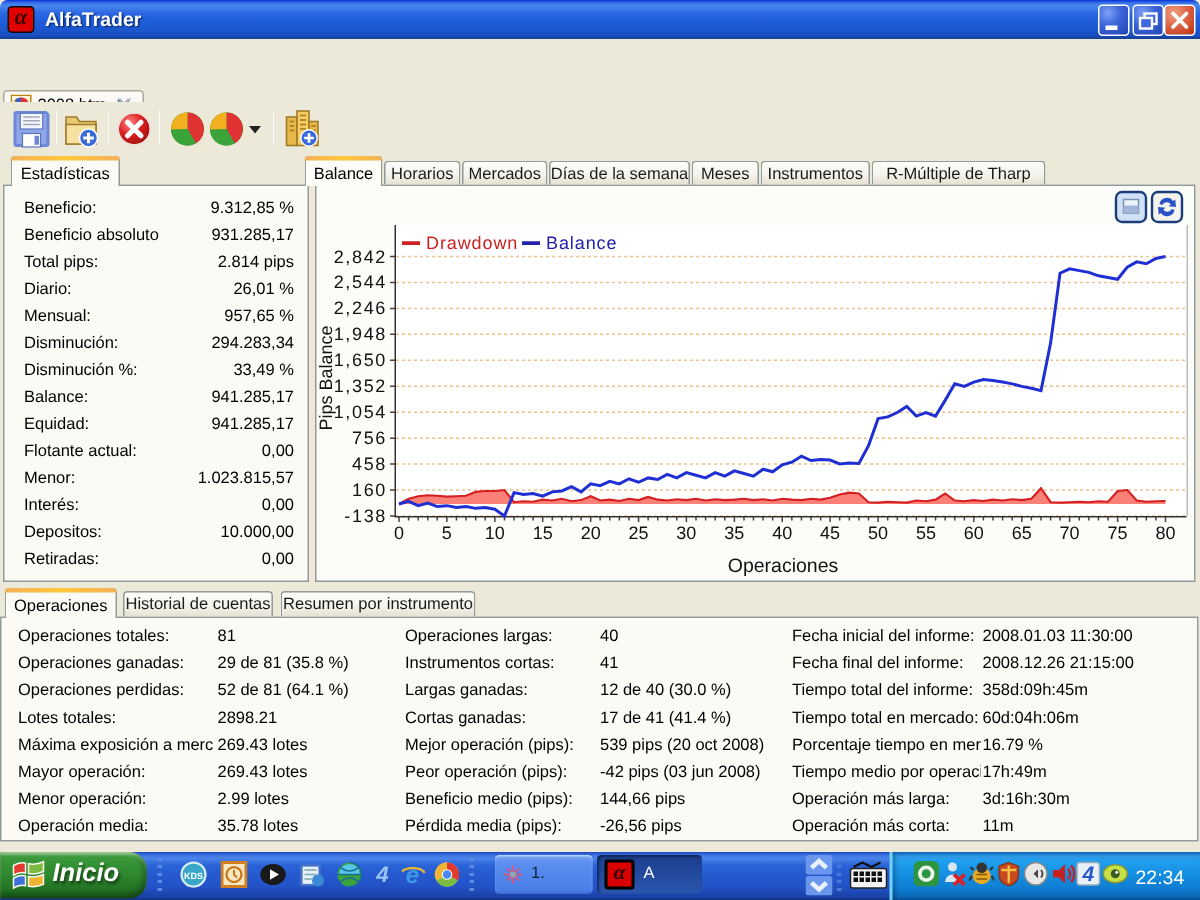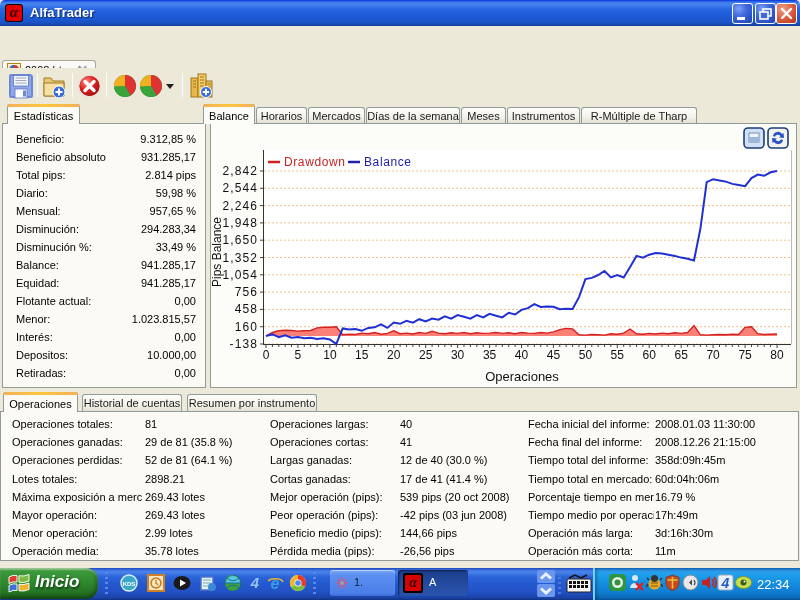--- a/index.html
+++ b/index.html
@@ -143,21 +143,21 @@
 <div class="pane" id="leftpane" style="left:2px;top:123px;width:204px;height:265px"></div>
 <div class="tab-act" style="left:7px;top:104px;width:73px;height:20px;line-height:22px;background:#fbfaf5">Estadísticas</div>
 <div id="statrows">
 <div class="row" style="left:16px;top:133px">Beneficio:</div>
 <div class="row" style="left:66px;top:133px;width:130px;text-align:right">9.312,85 %</div>
 <div class="row" style="left:16px;top:151px">Beneficio absoluto</div>
 <div class="row" style="left:66px;top:151px;width:130px;text-align:right">931.285,17</div>
 <div class="row" style="left:16px;top:169px">Total pips:</div>
 <div class="row" style="left:66px;top:169px;width:130px;text-align:right">2.814 pips</div>
 <div class="row" style="left:16px;top:187px">Diario:</div>
-<div class="row" style="left:66px;top:187px;width:130px;text-align:right">59,98 %</div>
+<div class="row" style="left:66px;top:187px;width:130px;text-align:right">26,01 %</div>
 <div class="row" style="left:16px;top:205px">Mensual:</div>
 <div class="row" style="left:66px;top:205px;width:130px;text-align:right">957,65 %</div>
 <div class="row" style="left:16px;top:223px">Disminución:</div>
 <div class="row" style="left:66px;top:223px;width:130px;text-align:right">294.283,34</div>
 <div class="row" style="left:16px;top:241px">Disminución %:</div>
 <div class="row" style="left:66px;top:241px;width:130px;text-align:right">33,49 %</div>
 <div class="row" style="left:16px;top:259px">Balance:</div>
 <div class="row" style="left:66px;top:259px;width:130px;text-align:right">941.285,17</div>
 <div class="row" style="left:16px;top:277px">Equidad:</div>
 <div class="row" style="left:66px;top:277px;width:130px;text-align:right">941.285,17</div>
@@ -346,21 +346,21 @@
 <div class="tab-in" style="left:187px;top:394px;width:130px;height:17px;line-height:17px">Resumen por instrumento</div>
 <div id="botrows">
 <div class="row lbl1" style="left:12px;top:418px">Operaciones totales:</div>
 <div class="row" style="left:145px;top:418px">81</div>
 <div class="row" style="left:270px;top:418px">Operaciones largas:</div>
 <div class="row" style="left:400px;top:418px">40</div>
 <div class="row lbl3" style="left:528px;top:418px">Fecha inicial del informe:</div>
 <div class="row" style="left:655px;top:418px">2008.01.03 11:30:00</div>
 <div class="row lbl1" style="left:12px;top:436px">Operaciones ganadas:</div>
 <div class="row" style="left:145px;top:436px">29 de 81 (35.8 %)</div>
-<div class="row" style="left:270px;top:436px">Operaciones cortas:</div>
+<div class="row" style="left:270px;top:436px">Instrumentos cortas:</div>
 <div class="row" style="left:400px;top:436px">41</div>
 <div class="row lbl3" style="left:528px;top:436px">Fecha final del informe:</div>
 <div class="row" style="left:655px;top:436px">2008.12.26 21:15:00</div>
 <div class="row lbl1" style="left:12px;top:454px">Operaciones perdidas:</div>
 <div class="row" style="left:145px;top:454px">52 de 81 (64.1 %)</div>
 <div class="row" style="left:270px;top:454px">Largas ganadas:</div>
 <div class="row" style="left:400px;top:454px">12 de 40 (30.0 %)</div>
 <div class="row lbl3" style="left:528px;top:454px">Tiempo total del informe:</div>
 <div class="row" style="left:655px;top:454px">358d:09h:45m</div>
 <div class="row lbl1" style="left:12px;top:473px">Lotes totales:</div>

